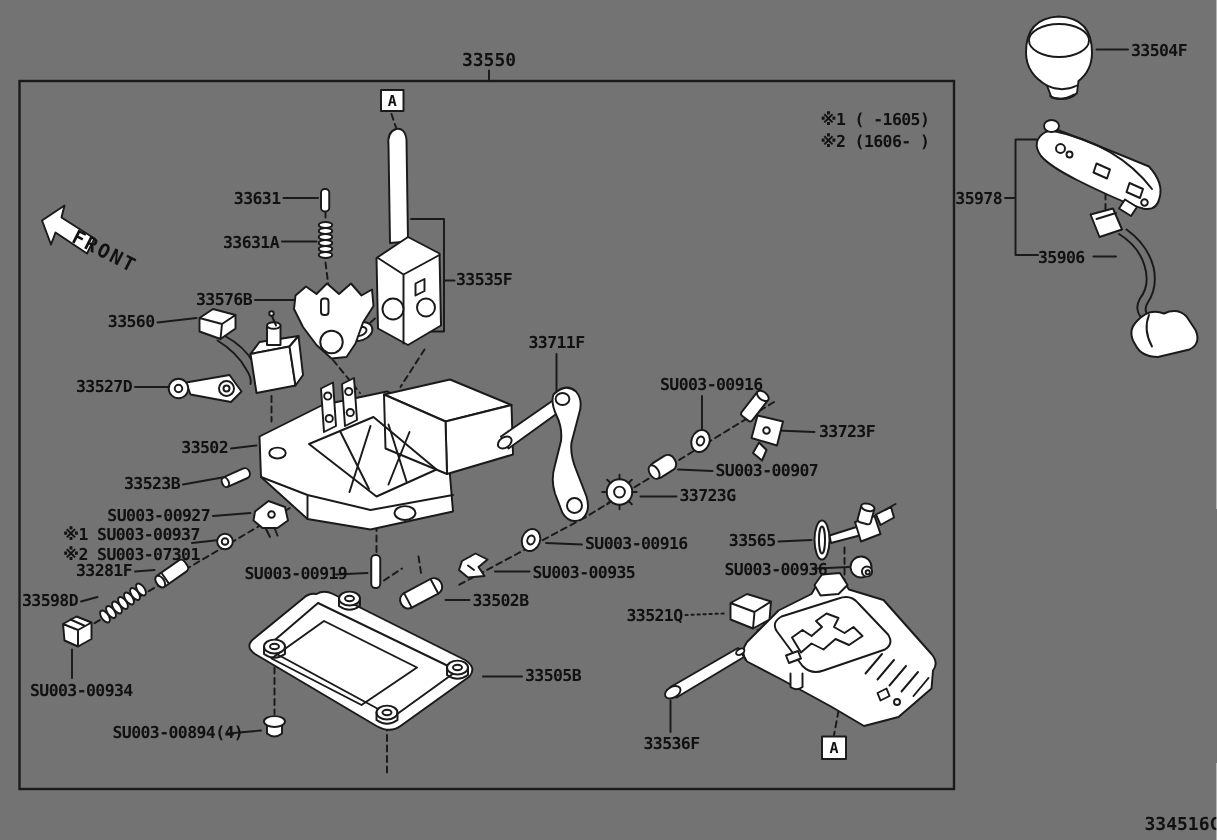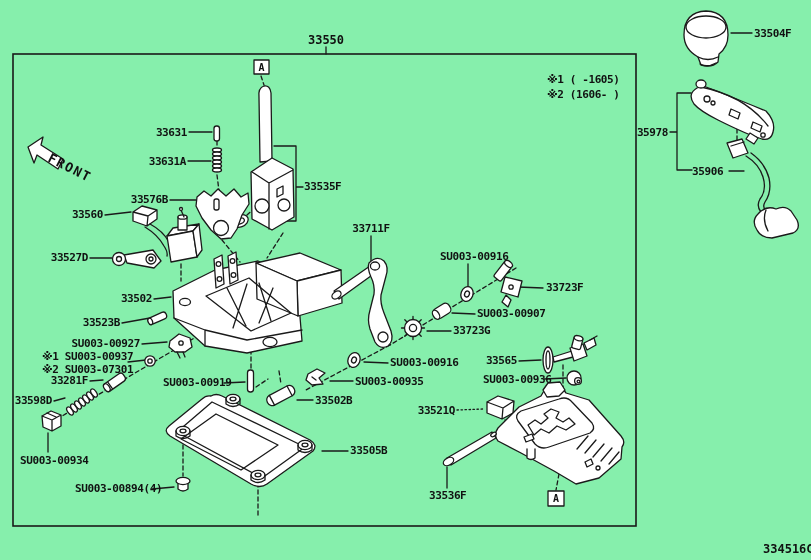--- a/index.html
+++ b/index.html
@@ -1,16 +1,16 @@
 <!DOCTYPE html>
 <html><head>
 <meta charset="utf-8">
 <style>
   html,body{margin:0;padding:0;background:#e8e8e8;}
-  .stage{position:relative;width:811px;height:560px;background:#86efac;overflow:hidden;
+  .stage{position:relative;width:811px;height:560px;background:#737373;overflow:hidden;
          font-family:"DejaVu Sans Mono","DejaVu Sans",monospace;}
   svg{position:absolute;left:0;top:0;}
   .ln{stroke:#1a1a1a;stroke-width:1.3;fill:none;stroke-linejoin:round;stroke-linecap:round;}
   .lbl{font:bold 11px "DejaVu Sans Mono","DejaVu Sans",monospace;fill:#111;letter-spacing:-0.4px;}
   .lbl-lg{font:bold 12px "DejaVu Sans Mono","DejaVu Sans",monospace;fill:#111;}
   .lbl-a{font:bold 10px "DejaVu Sans Mono","DejaVu Sans",monospace;fill:#111;}
   .lbl-front{font:bold 13px "DejaVu Sans Mono","DejaVu Sans",monospace;fill:#111;letter-spacing:1.5px;}
 </style>
 </head>
 <body>

